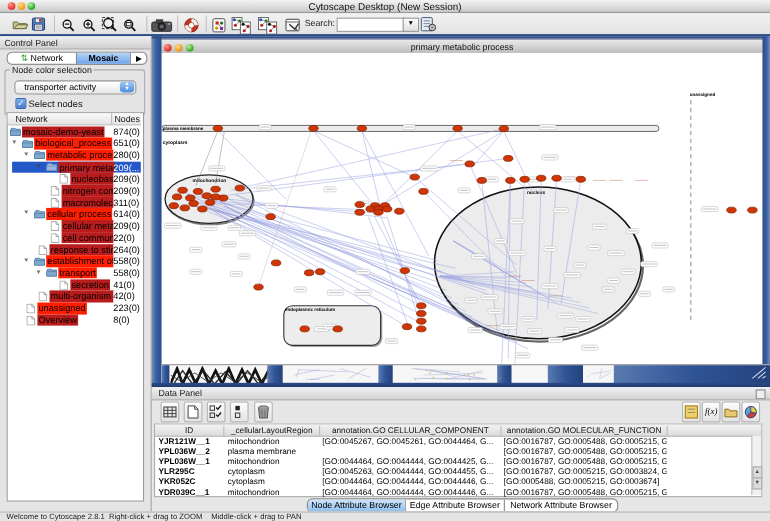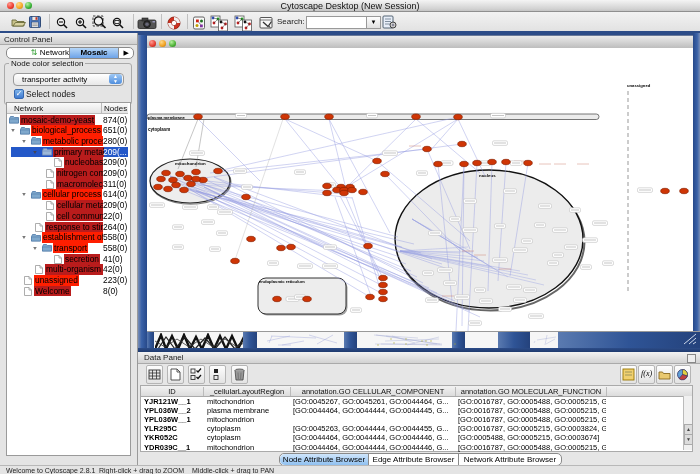--- a/index.html
+++ b/index.html
@@ -10,21 +10,21 @@
 #titletext{left:0;top:1px;width:700px;text-align:center;font-size:9px;color:#111;}
 
 #toolbar{left:0;top:12px;width:700px;height:19px;background:linear-gradient(#f2f2f2,#e2e2e2);}
 .tsep{position:absolute;top:2px;width:1px;height:15px;background:#c0c0c0;}
 #navline{left:0;top:31px;width:700px;height:2px;background:#2c4c88;}
 
 #cpanel{left:0;top:33px;width:137px;height:432px;background:#e4e4e4;border-right:1px solid #9a9a9a;overflow:hidden;}
 #cptitle{left:0;top:0;width:164px;height:11px;background:linear-gradient(#f0f0f0,#cfcfcf);border-bottom:1px solid #aaa;font-size:8px;color:#222;}
 #cptitle span{position:absolute;left:4px;top:2px;}
 #tabs{left:6px;top:14px;width:126px;height:10px;border:1px solid #8a8a8a;border-radius:5px;background:#fff;font-size:8px;}
-#tabnet{position:absolute;left:0;top:0;width:62px;height:10px;text-align:right;}
+#tabnet{position:absolute;left:0;top:0;width:62px;height:10px;text-align:center;}
 #tabmosaic{position:absolute;left:62px;top:0;width:48px;height:10px;background:linear-gradient(#b5d6f8,#6da3e8);text-align:center;font-weight:bold;border-left:1px solid #8a8a8a;border-right:1px solid #8a8a8a;}
 #tabarr{position:absolute;right:4px;top:1px;font-size:7px;}
 #fieldset{left:4px;top:30px;width:126px;height:40px;border:1px solid #aaa;border-radius:3px;}
 #fslabel{left:9px;top:26px;background:#e4e4e4;padding:0 2px;font-size:8px;color:#111;}
 #dropdown{left:13px;top:40px;width:109px;height:11px;background:linear-gradient(#fff,#e8e8e8);border:1px solid #999;border-radius:4px;font-size:8px;}
 #dropdown span{position:absolute;left:8px;top:1px;}
 #ddbtn{position:absolute;right:1px;top:0px;width:13px;height:10px;background:linear-gradient(#9ec8f5,#4f8edd);border-radius:3px;color:#fff;font-size:5px;text-align:center;line-height:5px;}
 #checkbox{left:14px;top:56px;width:8px;height:8px;background:linear-gradient(#7db3ea,#3f7ad1);border:1px solid #3568b0;border-radius:2px;color:#fff;font-size:8px;line-height:8px;text-align:center;}
 #cblabel{left:26px;top:55.5px;font-size:8.5px;color:#111;}
 #treepanel{left:6px;top:69px;width:123px;height:352px;background:#fff;border:1px solid #9a9a9a;}
@@ -344,35 +344,36 @@
               <path d="M5 0.5 L5 3 L7.5 3" fill="none" stroke="#999" stroke-width="0.8"></path>
             </svg>
             <div class="lbl red" style="left:27px;max-width:68px">unassigned</div>
             <div class="cnt" style="">223(0)</div>
           </div>
     <div class="trow" style="top:182.7px">
             <svg class="abs" style="left:17px;top:1px" width="8" height="9" viewBox="0 0 8 9">
               <path d="M0.5 0.5 L5 0.5 L7.5 3 L7.5 8.5 L0.5 8.5 Z" fill="#fff" stroke="#999" stroke-width="0.8"></path>
               <path d="M5 0.5 L5 3 L7.5 3" fill="none" stroke="#999" stroke-width="0.8"></path>
             </svg>
-            <div class="lbl green" style="left:27px;max-width:68px">Welcome</div>
+            <div class="lbl green" style="left:27px;max-width:68px">Overview</div>
             <div class="cnt" style="">8(0)</div>
           </div>
     </div>
   </div>
 </div>
 
 <div class="abs" id="mdi">
   <div class="abs" id="frameL"></div>
       <div class="abs" style="left:0;top:0;width:562px;height:2px;background:#2c4c88;"></div>
   <div class="abs" id="frameR"></div>
   <div class="abs" id="ftitle">
     <div class="flight" style="left:2px;background:radial-gradient(circle at 35% 30%,#ff9a90,#e33b2f 60%,#a01408);"></div>
     <div class="flight" style="left:12px;background:radial-gradient(circle at 35% 30%,#ffd98a,#f0a020 60%,#b06a00);"></div>
     <div class="flight" style="left:22px;background:radial-gradient(circle at 35% 30%,#b7f2a0,#4db135 60%,#1c7a1a);"></div>
+    <div class="abs" id="ftext">primary metabolic process</div>
   </div>
   <div class="abs" id="canvas">
     <svg width="546" height="304" viewBox="147 47 546 304" id="graph">
 <rect x="147" y="113" width="452" height="5.5" rx="2.7" fill="#ececec" stroke="#555" stroke-width="0.8"></rect>
 <text x="148" y="117.5" font-size="4.2" font-weight="bold" fill="#000">plasma membrane</text>
 <text x="148" y="130" font-size="4.5" font-weight="bold" fill="#000">cytoplasm</text>
 <ellipse cx="190.8" cy="181.2" rx="40" ry="22" fill="none" stroke="#444" stroke-width="1.4" opacity="0.7"></ellipse>
           <ellipse cx="190" cy="180" rx="40" ry="22" fill="#ededed" stroke="#222" stroke-width="1.2"></ellipse>
 <text x="175" y="164" font-size="4.4" font-weight="bold" fill="#000">mitochondrion</text>
 <ellipse cx="490.5" cy="240.5" rx="94" ry="69" fill="none" stroke="#333" stroke-width="2" opacity="0.75"></ellipse>
@@ -778,26 +779,26 @@
     <div id="drows">
       <div class="drow" style="top:11.0px">
             <div class="dc c1">YJR121W__1</div>
             <div class="dc c2">mitochondrion</div>
             <div class="dc c3">[GO:0045267, GO:0045261, GO:0044464, G...</div>
             <div class="dc c4">[GO:0016787, GO:0005488, GO:0005215, G...</div>
           </div>
       <div class="drow" style="top:20.1px">
             <div class="dc c1">YPL036W__2</div>
             <div class="dc c2">plasma membrane</div>
-            <div class="dc c3">[GO:0044464, GO:0044444, GO:0044445, G...</div>
             <div class="dc c4">[GO:0016787, GO:0005488, GO:0005215, G...</div>
           </div>
       <div class="drow" style="top:29.2px">
             <div class="dc c1">YPL036W__1</div>
             <div class="dc c2">mitochondrion</div>
+            <div class="dc c3">[GO:0044464, GO:0044444, GO:0044425, G...</div>
             <div class="dc c4">[GO:0016787, GO:0005488, GO:0005215, G...</div>
           </div>
       <div class="drow" style="top:38.3px">
             <div class="dc c1">YLR295C</div>
             <div class="dc c2">cytoplasm</div>
             <div class="dc c3">[GO:0045263, GO:0044444, GO:0044455, G...</div>
             <div class="dc c4">[GO:0016787, GO:0005215, GO:0003824, G...</div>
           </div>
       <div class="drow" style="top:47.4px">
             <div class="dc c1">YKR052C</div>

